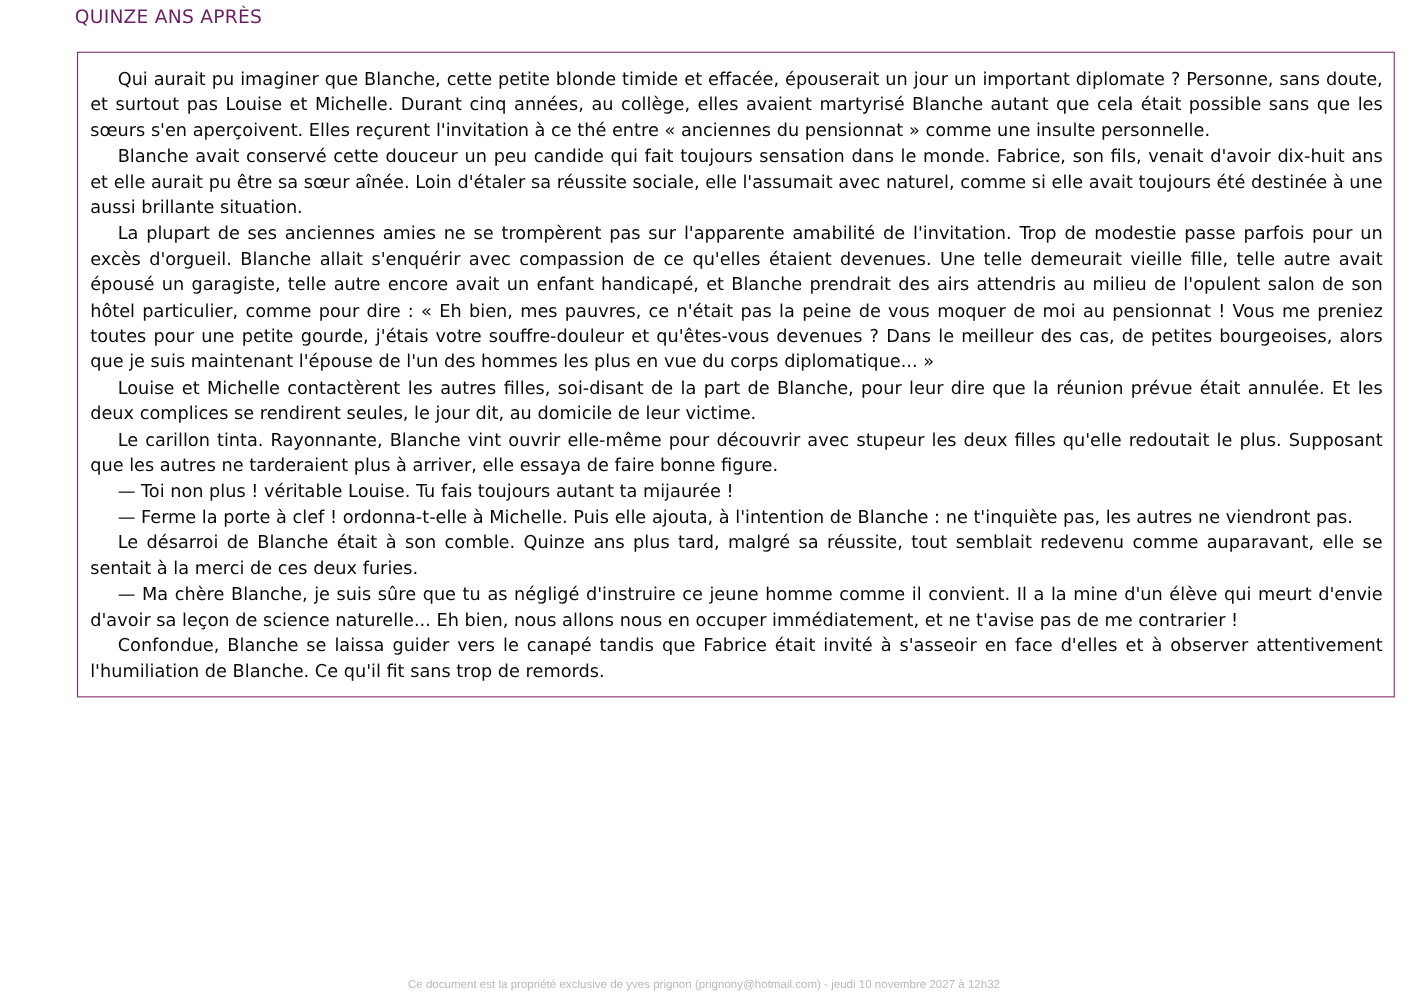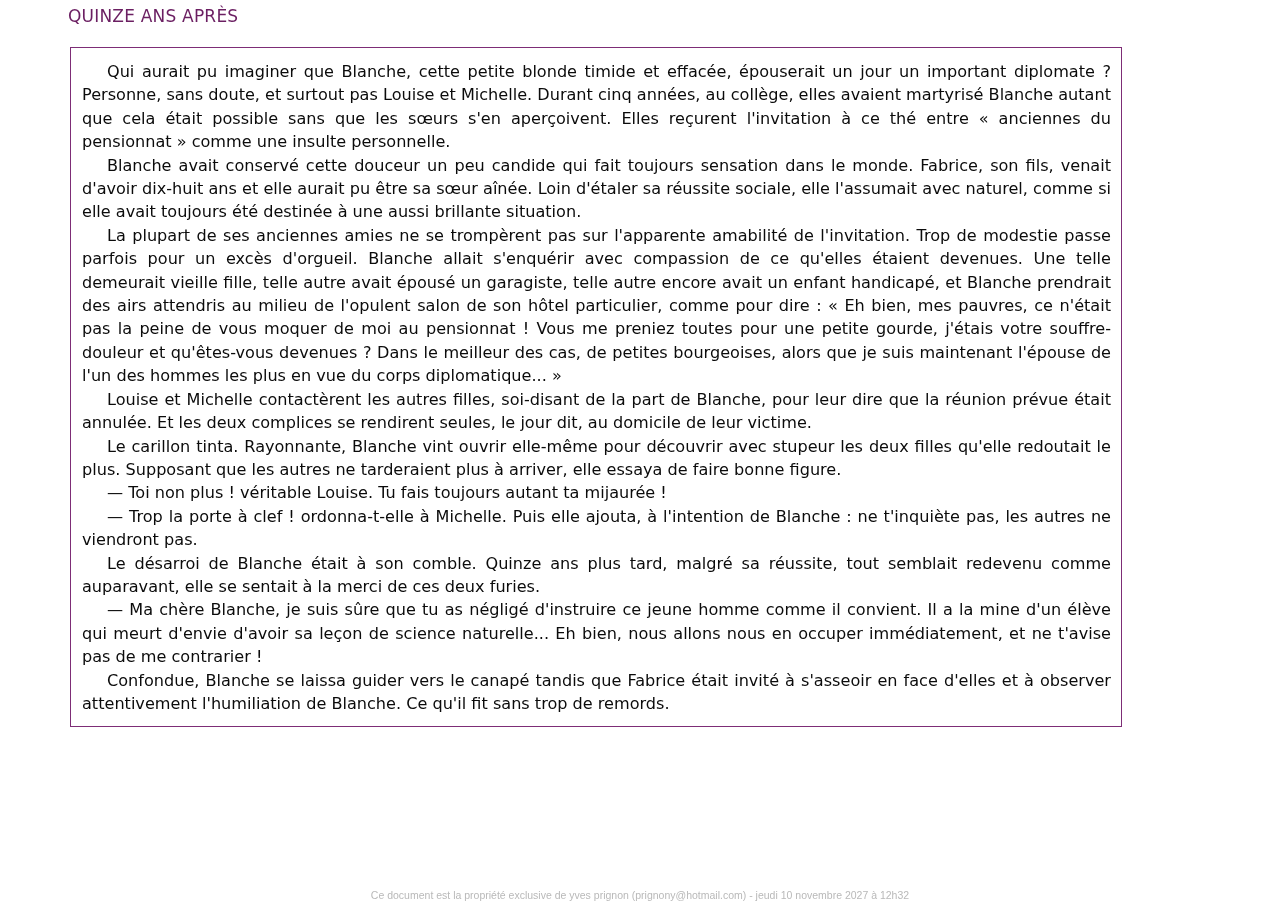--- a/index.html
+++ b/index.html
@@ -29,21 +29,21 @@
     letter-spacing: 0.2px;
     color: #6b1f62;
     font-weight: 400;
     line-height: 22px;
     white-space: nowrap;
   }
   .text-frame {
     position: absolute;
     left: 70px;
     top: 47px;
-    width: 1052px;
+    width: 1198px;
     box-sizing: border-box;
     border: 1px solid #7d2d76;
     padding: 12px 10px 11px 11px;
     background: #ffffff;
   }
   .body-text {
     font-size: 16.1px;
     line-height: 23.4px;
     text-align: justify;
     text-justify: inter-word;
@@ -80,21 +80,21 @@
   <div class="doc-title">QUINZE ANS APRÈS</div>
 
   <div class="text-frame">
     <div class="body-text">
       <p>Qui aurait pu imaginer que Blanche, cette petite blonde timide et effacée, épouserait un jour un important diplomate ? Personne, sans doute, et surtout pas Louise et Michelle. Durant cinq années, au collège, elles avaient martyrisé Blanche autant que cela était possible sans que les sœurs s'en aperçoivent. Elles reçurent l'invitation à ce thé entre « anciennes du pensionnat » comme une insulte personnelle.</p>
       <p>Blanche avait conservé cette douceur un peu candide qui fait toujours sensation dans le monde. Fabrice, son fils, venait d'avoir dix-huit ans et elle aurait pu être sa sœur aînée. Loin d'étaler sa réussite sociale, elle l'assumait avec naturel, comme si elle avait toujours été destinée à une aussi brillante situation.</p>
       <p>La plupart de ses anciennes amies ne se trompèrent pas sur l'apparente amabilité de l'invitation. Trop de modestie passe parfois pour un excès d'orgueil. Blanche allait s'enquérir avec compassion de ce qu'elles étaient devenues. Une telle demeurait vieille fille, telle autre avait épousé un garagiste, telle autre encore avait un enfant handicapé, et Blanche prendrait des airs attendris au milieu de l'opulent salon de son hôtel particulier, comme pour dire : « Eh bien, mes pauvres, ce n'était pas la peine de vous moquer de moi au pensionnat ! Vous me preniez toutes pour une petite gourde, j'étais votre souffre-douleur et qu'êtes-vous devenues ? Dans le meilleur des cas, de petites bourgeoises, alors que je suis maintenant l'épouse de l'un des hommes les plus en vue du corps diplomatique... »</p>
       <p>Louise et Michelle contactèrent les autres filles, soi-disant de la part de Blanche, pour leur dire que la réunion prévue était annulée. Et les deux complices se rendirent seules, le jour dit, au domicile de leur victime.</p>
       <p>Le carillon tinta. Rayonnante, Blanche vint ouvrir elle-même pour découvrir avec stupeur les deux filles qu'elle redoutait le plus. Supposant que les autres ne tarderaient plus à arriver, elle essaya de faire bonne figure.</p>
       <p>— Toi non plus ! véritable Louise. Tu fais toujours autant ta mijaurée !</p>
-      <p>— Trop la porte à clef ! ordonna-t-elle à Michelle. Puis elle ajouta, à l'intention de Blanche : ne t'inquiète pas, les autres ne viendront pas.</p>
+      <p>— Ferme la porte à clef ! ordonna-t-elle à Michelle. Puis elle ajouta, à l'intention de Blanche : ne t'inquiète pas, les autres ne viendront pas.</p>
       <p>Le désarroi de Blanche était à son comble. Quinze ans plus tard, malgré sa réussite, tout semblait redevenu comme auparavant, elle se sentait à la merci de ces deux furies.</p>
       <p>— Ma chère Blanche, je suis sûre que tu as négligé d'instruire ce jeune homme comme il convient. Il a la mine d'un élève qui meurt d'envie d'avoir sa leçon de science naturelle... Eh bien, nous allons nous en occuper immédiatement, et ne t'avise pas de me contrarier !</p>
       <p>Confondue, Blanche se laissa guider vers le canapé tandis que Fabrice était invité à s'asseoir en face d'elles et à observer attentivement l'humiliation de Blanche. Ce qu'il fit sans trop de remords.</p>
     </div>
   </div>
 
   <div class="footer-note">Ce document est la propriété exclusive de yves prignon (prignony@hotmail.com) - jeudi 10 novembre 2027 à 12h32</div>
 
 </div>
 

